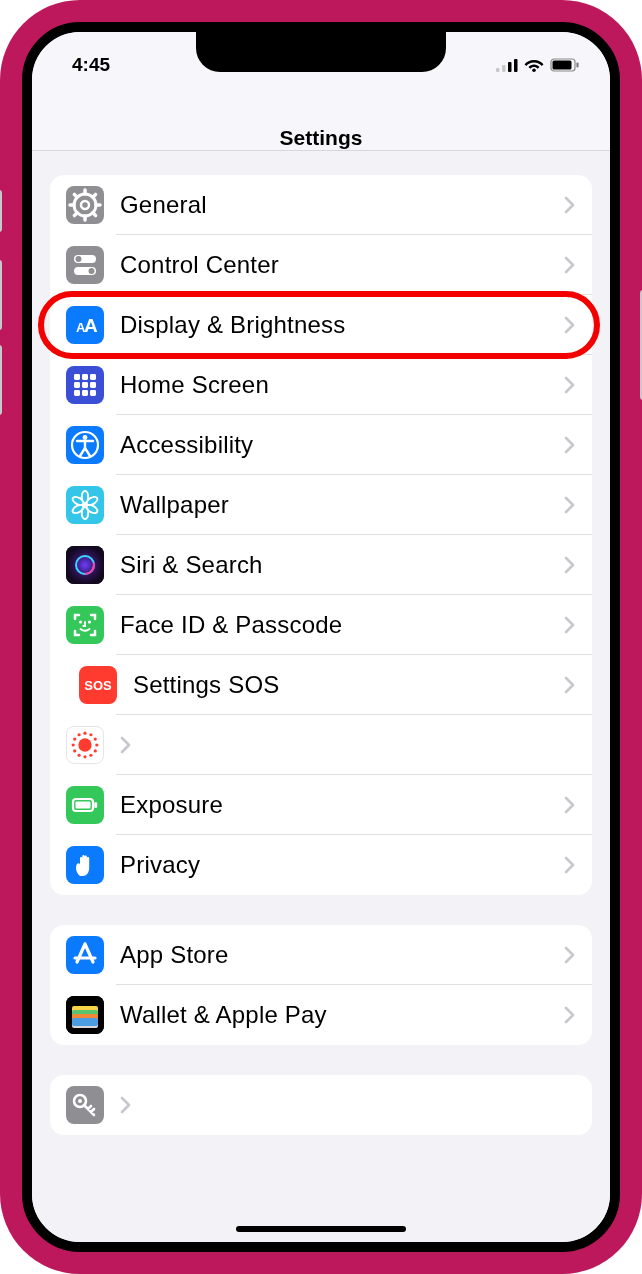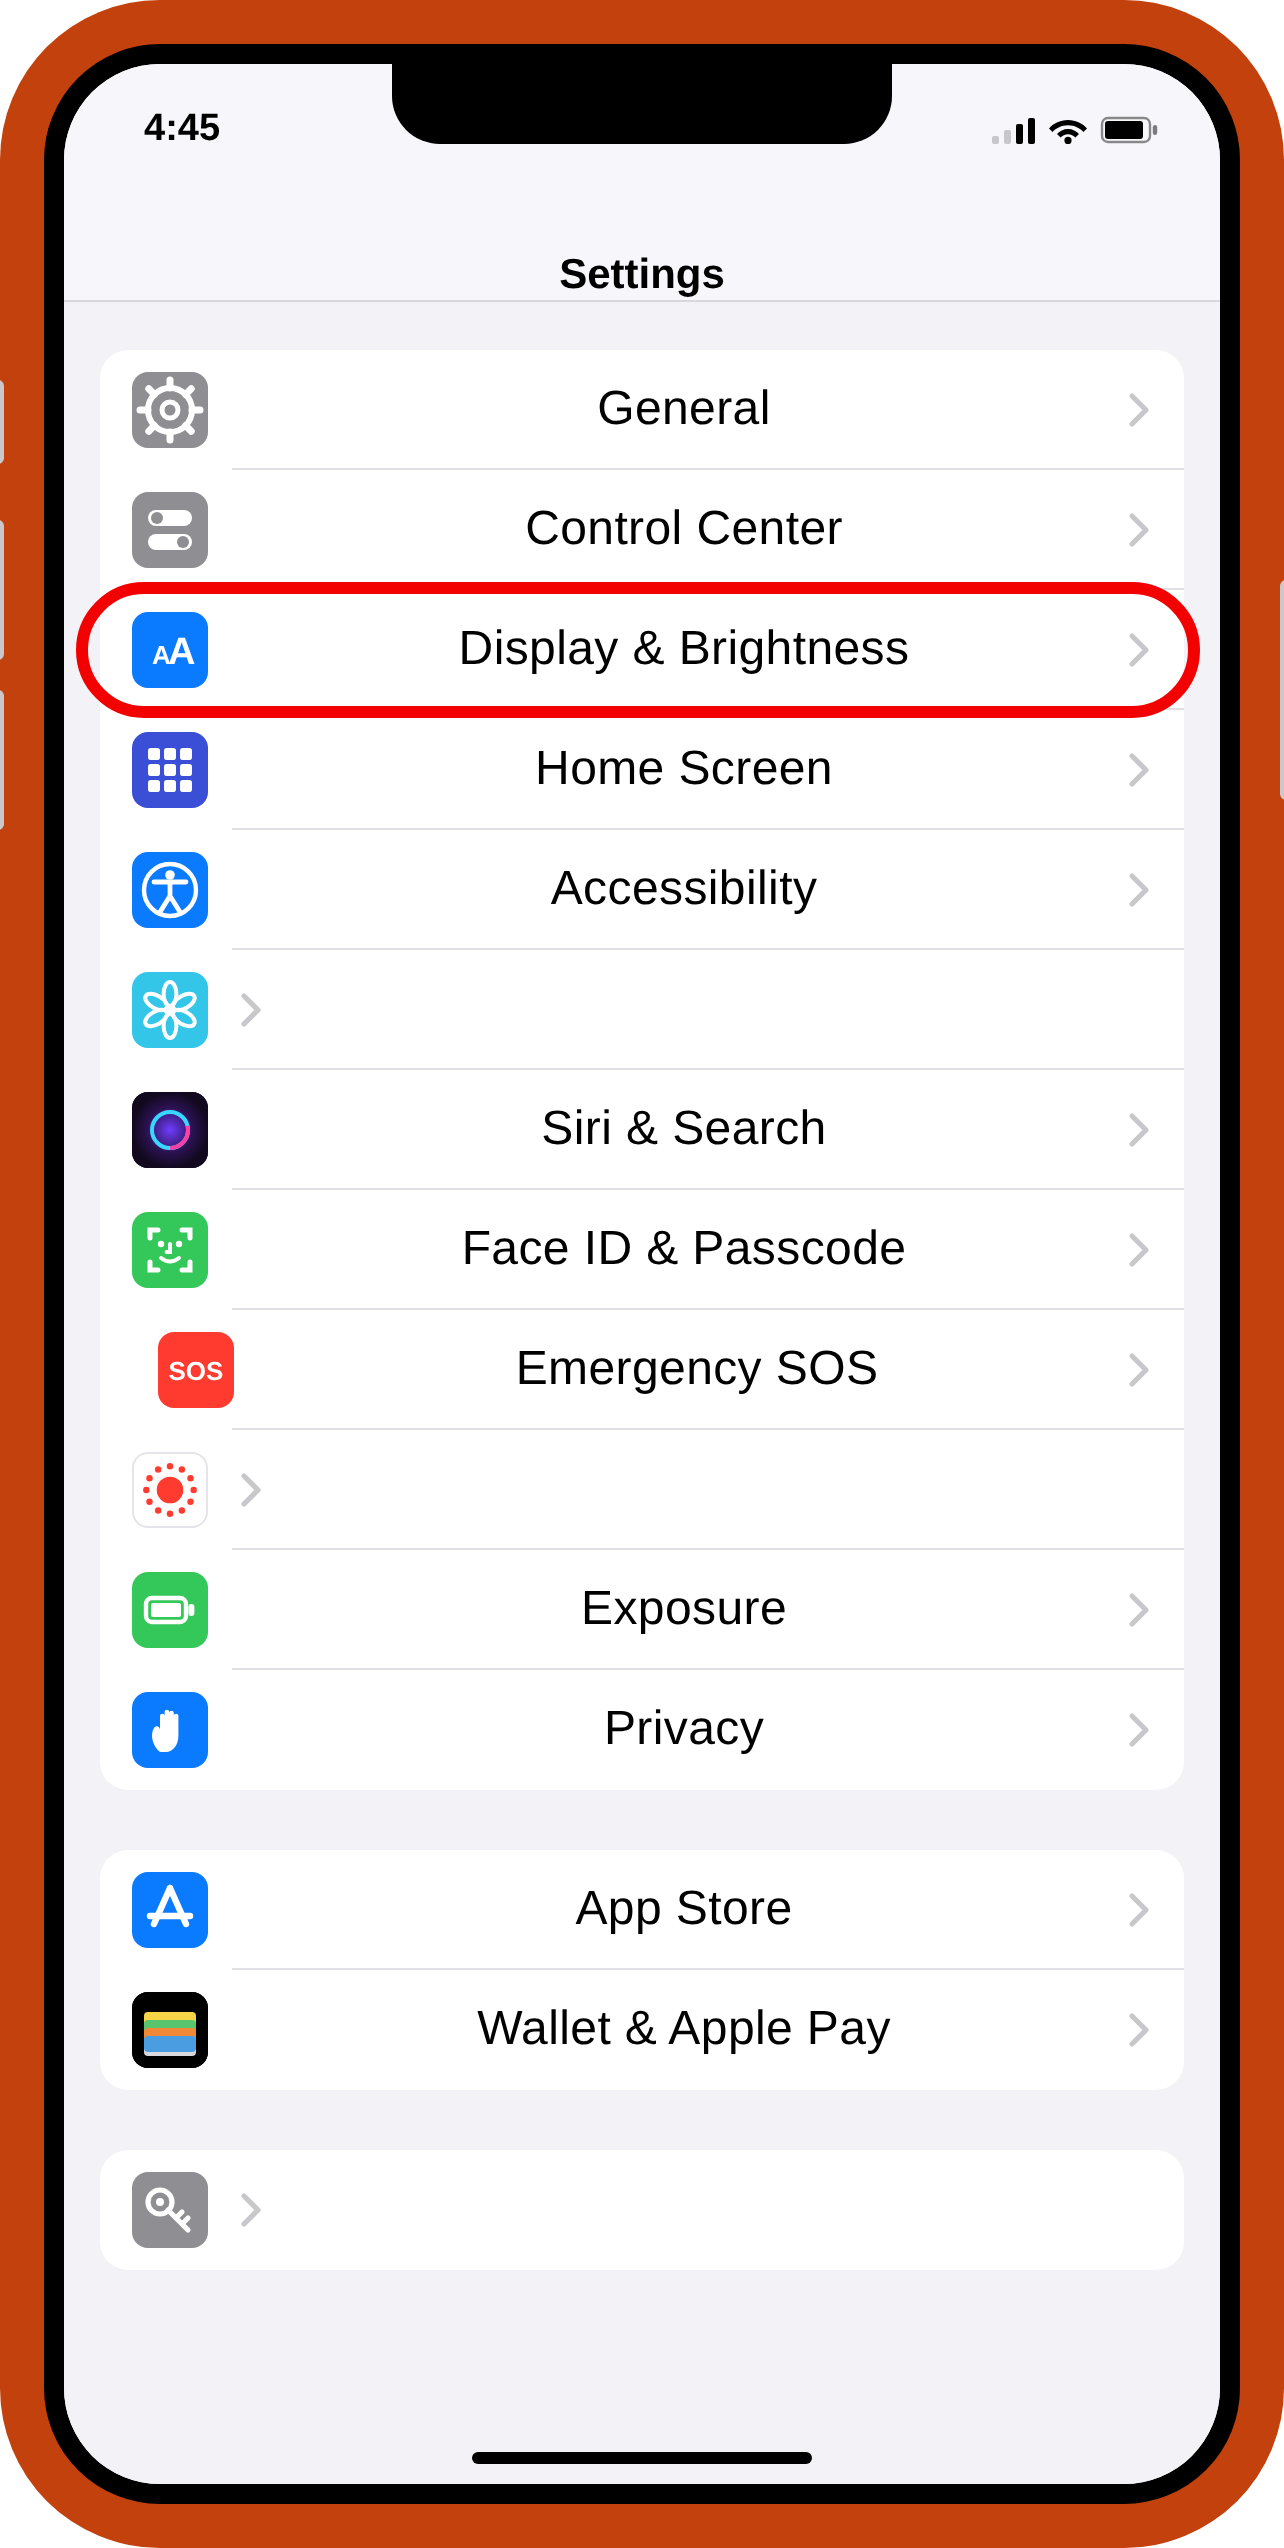--- a/index.html
+++ b/index.html
@@ -5,25 +5,24 @@
     * { margin: 0; padding: 0; box-sizing: border-box; }
     body {
       display: flex;
       justify-content: center;
       background: #fff;
       font-family: -apple-system, BlinkMacSystemFont, "Segoe UI", Helvetica, Arial, sans-serif;
     }
     .phone-frame {
       width: 642px;
       height: 1274px;
-      background: #c2410c;
+      background: #be185d;
       border-radius: 80px;
       padding: 22px;
       position: relative;
-      text-align: center;
     }
     .phone-inner {
       width: 100%;
       height: 100%;
       background: #f0f0f7;
       border-radius: 58px;
       overflow: hidden;
       position: relative;
       border: 10px solid #000;
     }
@@ -271,20 +270,21 @@
                   <ellipse cx="0" cy="-8" rx="3.2" ry="6" fill="none" stroke="#fff" stroke-width="2" transform="rotate(0)"></ellipse>
                   <ellipse cx="0" cy="-8" rx="3.2" ry="6" fill="none" stroke="#fff" stroke-width="2" transform="rotate(60)"></ellipse>
                   <ellipse cx="0" cy="-8" rx="3.2" ry="6" fill="none" stroke="#fff" stroke-width="2" transform="rotate(120)"></ellipse>
                   <ellipse cx="0" cy="-8" rx="3.2" ry="6" fill="none" stroke="#fff" stroke-width="2" transform="rotate(180)"></ellipse>
                   <ellipse cx="0" cy="-8" rx="3.2" ry="6" fill="none" stroke="#fff" stroke-width="2" transform="rotate(240)"></ellipse>
                   <ellipse cx="0" cy="-8" rx="3.2" ry="6" fill="none" stroke="#fff" stroke-width="2" transform="rotate(300)"></ellipse>
                   <circle r="2.7" fill="#fff"></circle>
                 </g>
               </svg>
             </div>
+            <div class="row-label">Wallpaper</div>
             <svg class="chevron" width="12" height="18" viewBox="0 0 12 18">
               <path d="M2 2 L9 9 L2 16" stroke="#c7c7cc" stroke-width="2.6" stroke-linecap="round" stroke-linejoin="round" fill="none"></path>
             </svg>
           </div>
           <div class="row">
             <div class="row-icon" style="background: rgb(27, 27, 42);">
               <svg xmlns="http://www.w3.org/2000/svg" viewBox="0 0 38 38">
                 <defs>
                   <radialGradient id="sg" cx="50%" cy="50%">
                     <stop offset="0%" stop-color="#6f3cff"></stop>
@@ -316,21 +316,21 @@
             <svg class="chevron" width="12" height="18" viewBox="0 0 12 18">
               <path d="M2 2 L9 9 L2 16" stroke="#c7c7cc" stroke-width="2.6" stroke-linecap="round" stroke-linejoin="round" fill="none"></path>
             </svg>
           </div>
           <div class="row">
             <div class="row-icon" style="background: rgb(255, 59, 48); margin-left: 13px;">
               <svg xmlns="http://www.w3.org/2000/svg" viewBox="0 0 38 38">
                 <text x="19" y="24" text-anchor="middle" font-size="13" font-weight="700" fill="#fff" font-family="Helvetica">SOS</text>
               </svg>
             </div>
-            <div class="row-label">Emergency SOS</div>
+            <div class="row-label">Settings SOS</div>
             <svg class="chevron" width="12" height="18" viewBox="0 0 12 18">
               <path d="M2 2 L9 9 L2 16" stroke="#c7c7cc" stroke-width="2.6" stroke-linecap="round" stroke-linejoin="round" fill="none"></path>
             </svg>
           </div>
           <div class="row">
             <div class="row-icon" style="background: rgb(255, 255, 255); border: 0.5px solid rgb(229, 229, 234);">
               <svg xmlns="http://www.w3.org/2000/svg" viewBox="0 0 38 38">
                 <circle cx="19" cy="19" r="7" fill="#ff3b30"></circle>
                 <circle cx="31.5" cy="19" r="1.7" fill="#ff3b30"></circle>
                 <circle cx="29.825317547305485" cy="25.25" r="1.7" fill="#ff3b30"></circle>

